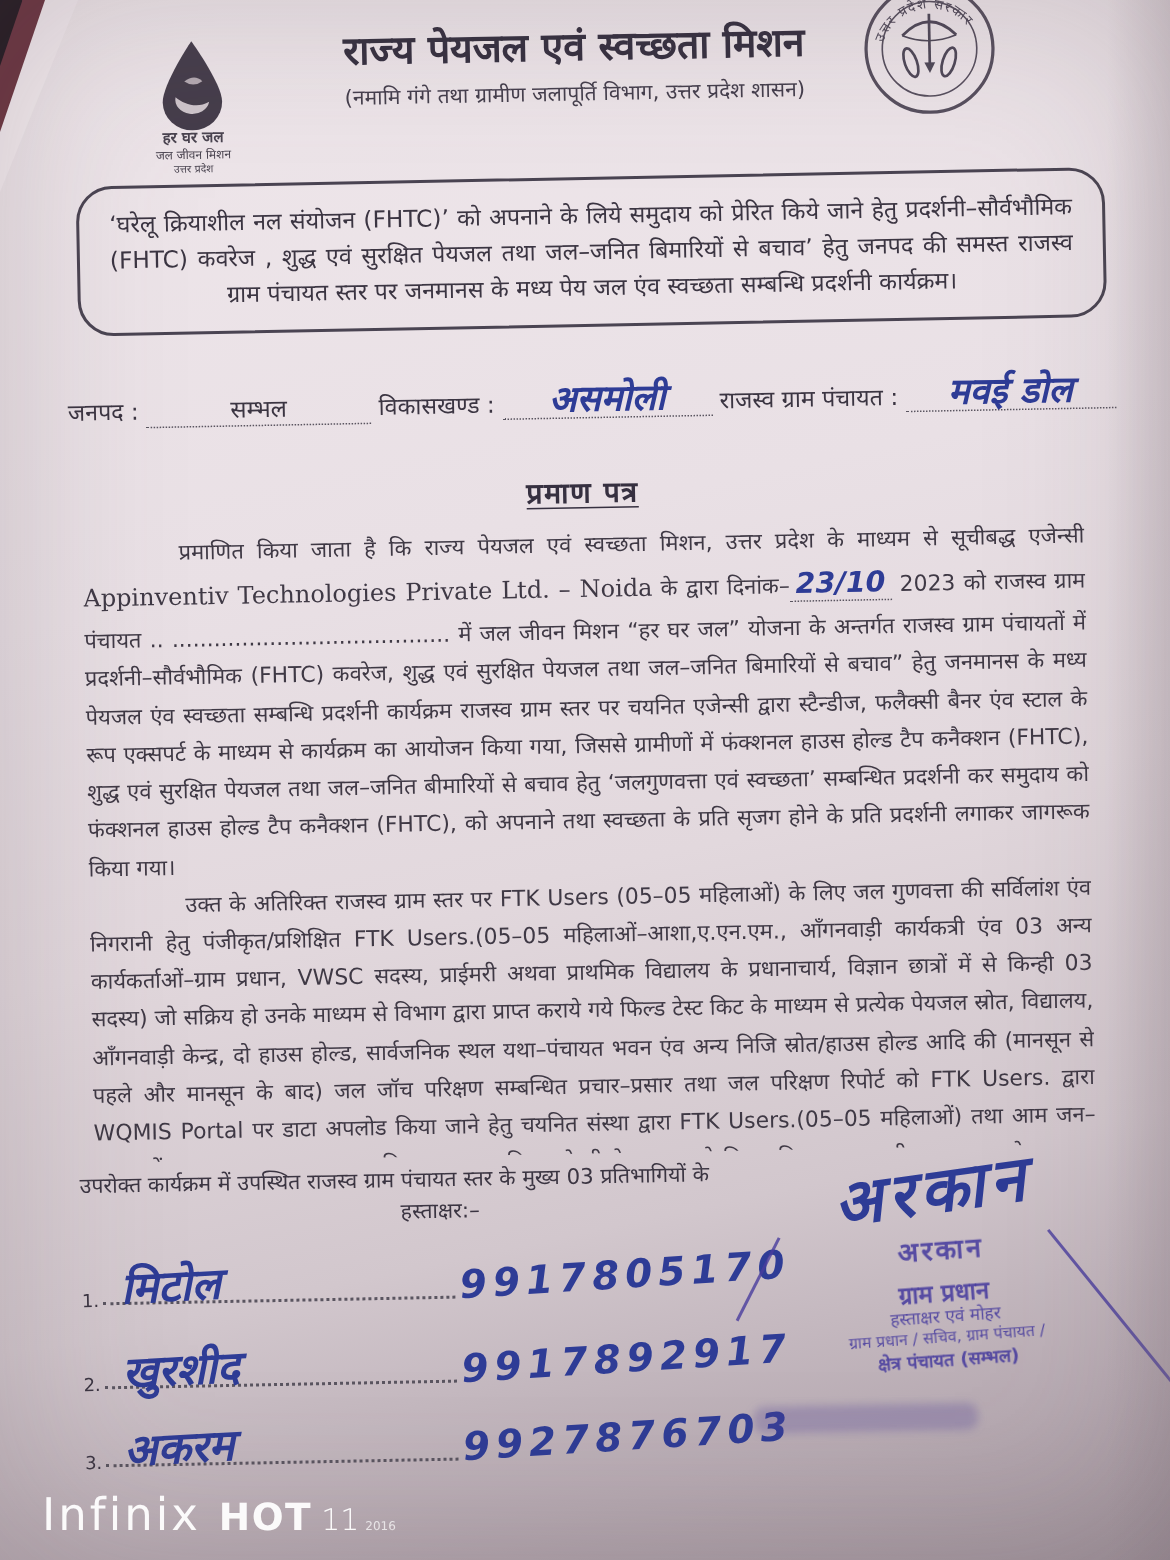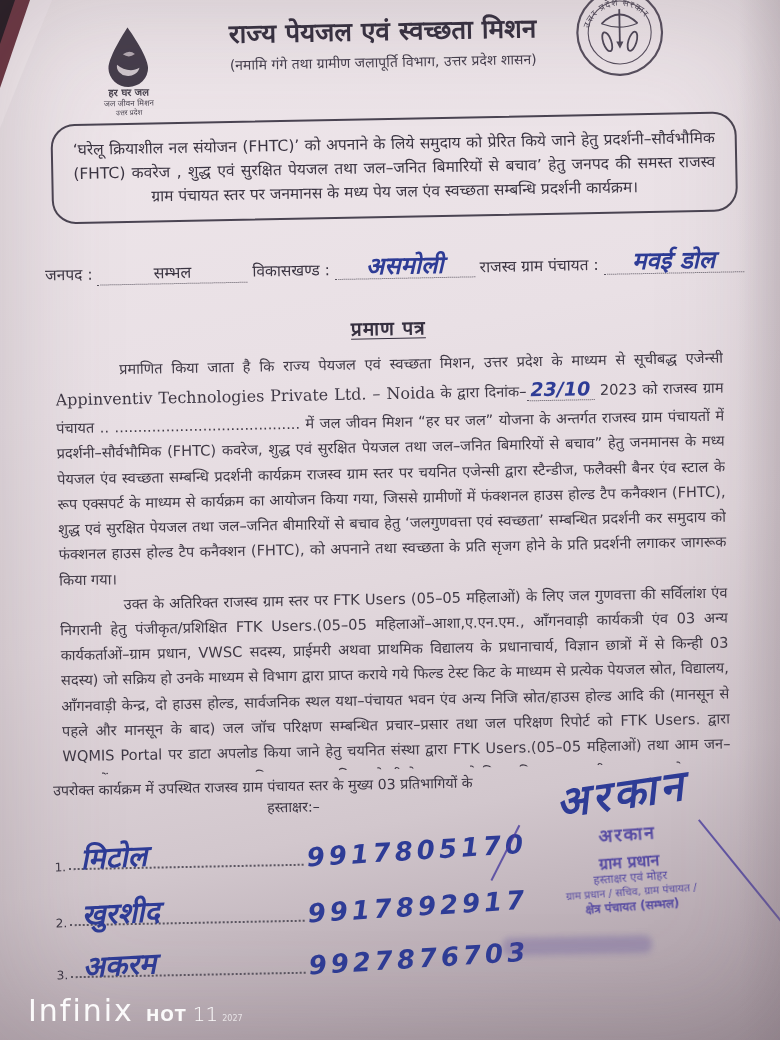--- a/index.html
+++ b/index.html
@@ -80,21 +80,21 @@
   .slash-l{position:absolute;left:4px;top:52px;width:2px;height:62px;
     background:rgba(72,60,158,.8);transform:rotate(28deg);}
   .slash-r{position:absolute;right:26px;top:40px;width:2px;height:130px;
     background:rgba(72,60,158,.8);transform:rotate(-38deg);}
   .stamp-smudge{position:absolute;left:0px;top:168px;width:150px;height:18px;
     background:rgba(80,66,150,.28);filter:blur(3px);border-radius:8px;}
 
   .watermark{position:absolute;left:28px;bottom:12px;display:flex;align-items:baseline;
     gap:12px;color:rgba(255,255,255,.94);margin-top:32px;}
   .wm-brand{font-size:30px;letter-spacing:2px;font-weight:400;}
-  .wm-model{font-size:16px;font-weight:800;letter-spacing:1px;}
+  .wm-model{font-size:25px;font-weight:800;letter-spacing:1px;}
   .wm-num{font-size:20px;font-weight:300;margin-left:-6px;}
   .wm-year{font-size:8px;opacity:.75;margin-left:-8px;}
 </style>
 </head>
 <body>
 
 <div class="frame">
 
   <div class="paper">
 
@@ -192,16 +192,16 @@
   <div class="corner-paper-edge"></div>
   <div class="corner-maroon"></div>
   <div class="corner-black"></div>
   <div class="shade-right"></div>
   <div class="vignette"></div>
 
   <div class="watermark">
     <span class="wm-brand">Infinix</span>
     <span class="wm-model">HOT</span>
     <span class="wm-num">11</span>
-    <span class="wm-year">2027</span>
+    <span class="wm-year">2016</span>
   </div>
 
 </div>
 
 </body></html>

